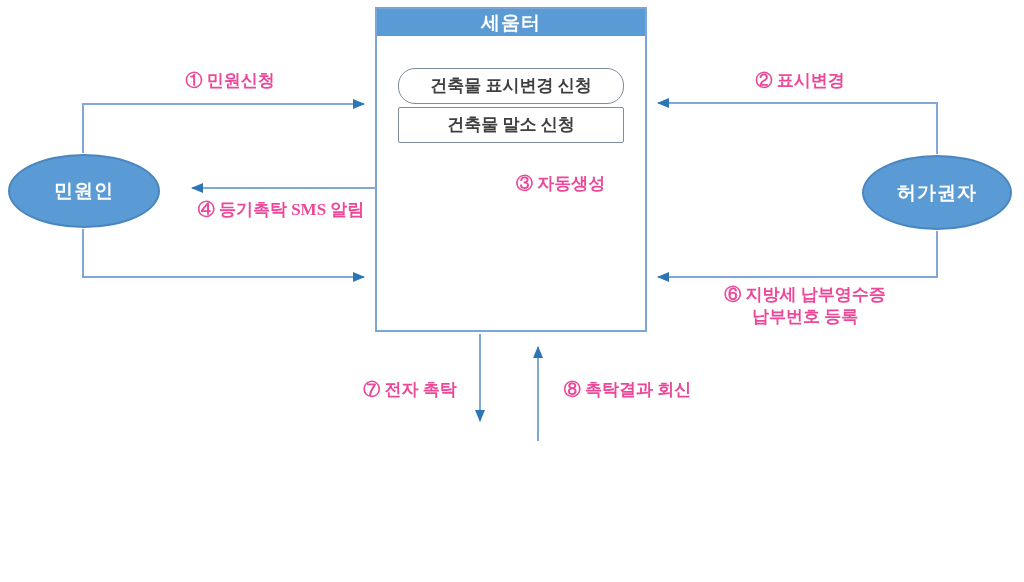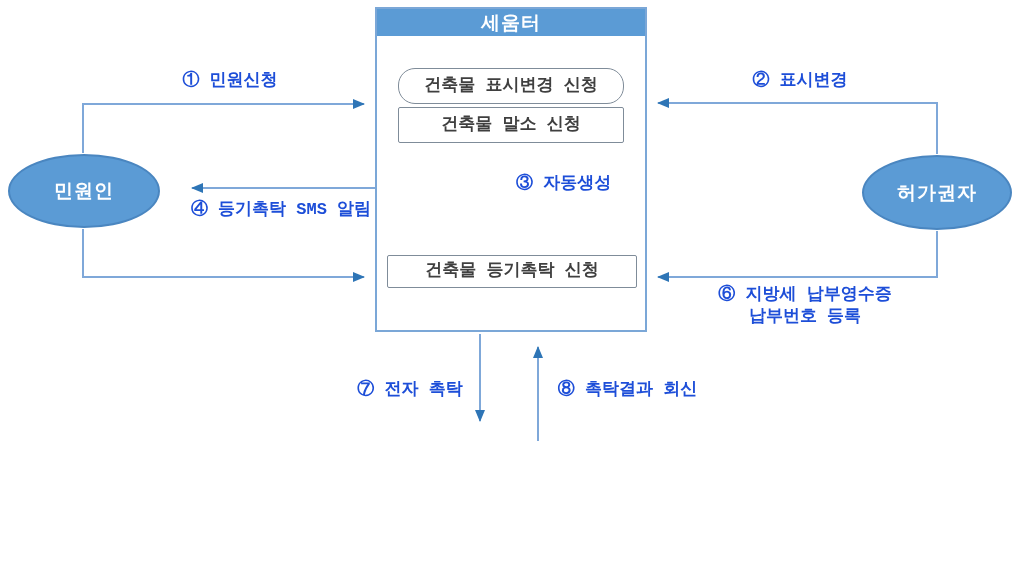--- a/index.html
+++ b/index.html
@@ -1,21 +1,21 @@
 <!DOCTYPE html>
 <html><head>
 <meta charset="utf-8">
 <style>
   html, body { margin: 0; padding: 0; background: #ffffff; }
   .canvas {
     position: relative;
     width: 1024px;
     height: 458px;
     background: #ffffff;
-    font-family: Liberation Mono, monospace;
+    font-family: Liberation Serif, serif;
     overflow: hidden;
   }
   * { box-sizing: border-box; }
 
   .arrow-layer {
     position: absolute;
     left: 0; top: 0;
     width: 1024px; height: 582px;
     z-index: 1;
   }
@@ -81,21 +81,21 @@
     align-items: center;
     justify-content: center;
     z-index: 2;
     letter-spacing: 1px;
   }
   #actor-petitioner { left: 8px;   top: 154px; width: 152px; height: 74px; }
   #actor-authority  { left: 862px; top: 155px; width: 150px; height: 75px; }
 
   .edge-label {
     position: absolute;
-    color: #1d4ed8;
+    color: #ec4899;
     font-size: 17px;
     font-weight: bold;
     text-align: center;
     white-space: pre-line;
     line-height: 1.3;
     z-index: 3;
   }
   #label-1 { left: 145px; top: 70px;  width: 170px; }
   #label-2 { left: 715px; top: 70px;  width: 170px; }
   #label-3 { left: 516px; top: 173px; width: 130px; text-align: left; }
@@ -123,21 +123,20 @@
     <path class="arrow" d="M83,229 L83,277 L364,277" marker-end="url(#ah)"></path>
     <path class="arrow" d="M937,231 L937,277 L658,277" marker-end="url(#ah)"></path>
     <path class="arrow" d="M480,334 L480,421" marker-end="url(#ah)"></path>
     <path class="arrow" d="M538,441 L538,347" marker-end="url(#ah)"></path>
   </svg>
 
   <div class="big-box" id="seumter-box">
     <div class="bar bar-top">세움터</div>
     <div class="inner-box" id="box-display-change">건축물 표시변경 신청</div>
     <div class="inner-box" id="box-cancellation">건축물 말소 신청</div>
-    <div class="inner-box" id="box-entrust">건축물 등기촉탁 신청</div>
   </div>
 
 
   <div class="ellipse" id="actor-authority">허가권자</div>
   <div class="ellipse" id="actor-petitioner">민원인</div>
 
   <div class="edge-label" id="label-1">① 민원신청</div>
   <div class="edge-label" id="label-2">② 표시변경</div>
   <div class="edge-label" id="label-4">④ 등기촉탁 SMS 알림</div>
   <div class="edge-label" id="label-3">③ 자동생성</div>

